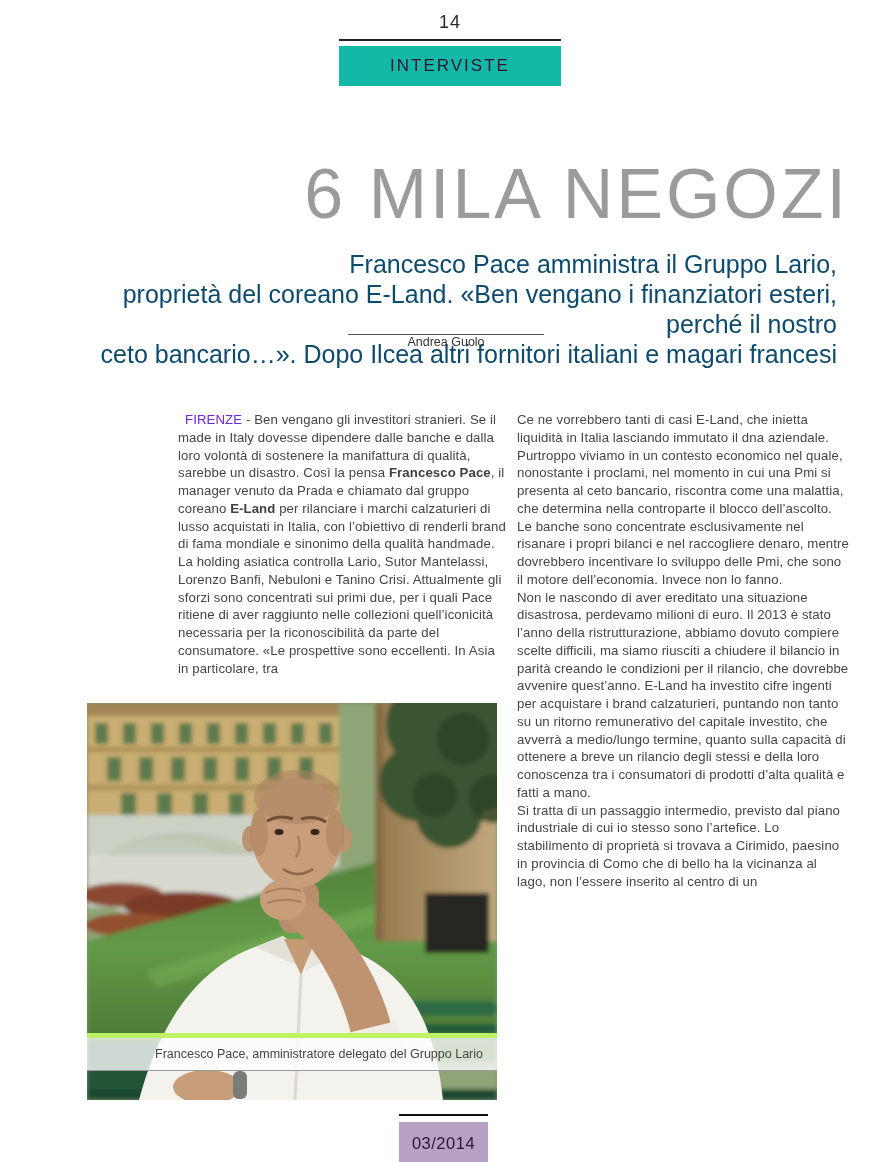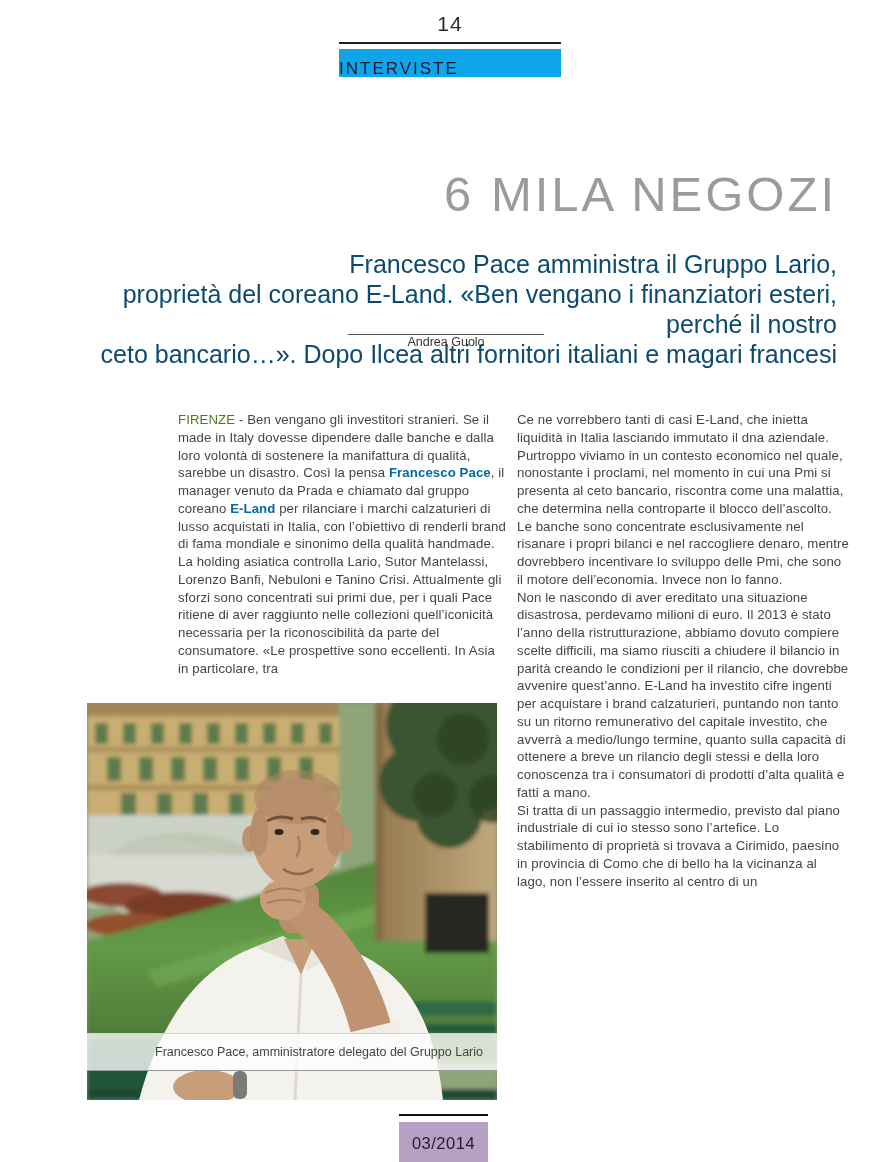--- a/index.html
+++ b/index.html
@@ -3,58 +3,58 @@
 <meta charset="utf-8">
 <style>
   html,body{margin:0;padding:0;background:#ffffff;}
   .page{
     position:relative;width:885px;height:1162px;margin:0 auto;
     background:#ffffff;overflow:hidden;
     font-family:"Liberation Sans", sans-serif;color:#404040;
   }
   
   .header-block{position:absolute;left:339px;top:12px;width:222px;text-align:center;}
-  .page-number{font-size:21px;color:#2a2a2a;letter-spacing:1px;margin:0 0 6px 0;}
+  .page-number{font-size:18px;color:#2a2a2a;letter-spacing:1px;margin:0 0 6px 0;}
   .header-rule{border:0;border-top:2px solid #222;margin:0;}
   .section-box{
-    margin-top:5px;height:28px;line-height:40px;background:#0ea5e9;
-    color:#2b1733;font-size:17px;letter-spacing:2px;text-align:left;
+    margin-top:5px;height:40px;line-height:40px;background:#14b8a6;
+    color:#2b1733;font-size:17px;letter-spacing:2px;text-align:center;
   }
   
   .headline{
-    position:absolute;right:32px;top:150px;margin:16px;
-    font-size:49px;font-weight:400;color:#9b9b9b;letter-spacing:3px;white-space:nowrap;
+    position:absolute;right:32px;top:150px;margin:4px;
+    font-size:70px;font-weight:400;color:#9b9b9b;letter-spacing:3px;white-space:nowrap;
   }
   .standfirst{
     position:absolute;right:32px;top:233px;width:745px;margin:16px;
     text-align:right;font-size:25px;line-height:30px;color:#0c4a6e;
     white-space:pre-line;
   }
   .author-block{
     position:absolute;left:348px;top:334px;width:196px;
     border-top:1px solid #555;padding-top:0;text-align:center;
     font-size:12.5px;color:#333;
   }
   
   .col{position:absolute;top:411px;font-size:13.2px;line-height:17.75px;color:#454545;letter-spacing:0.1px;}
   .col-left{left:178px;width:328px;}
   .col-right{left:517px;width:332px;}
   .col p{margin:0;}
-  .col .b{font-weight:700;color:#0369a1;text-align:right;}
-  .col .gray{color:#4d7c0f;}
+  .col .b{font-weight:700;color:#404040;text-align:right;}
+  .col .gray{color:#6d28d9;margin-left:7px;}
   
   .photo{
     position:absolute;left:87px;top:703px;width:410px;height:397px;
     overflow:hidden;background:#7f926b;
   }
   .photo svg{display:block;width:100%;height:100%;}
   .photo-caption{
     position:absolute;left:0;top:330px;width:410px;height:38px;
     background:rgba(255,255,255,0.78);
-    border-top:1px solid #bef264;border-bottom:1px solid #9a9a9a;
+    border-top:5px solid #bef264;border-bottom:1px solid #9a9a9a;
     box-sizing:border-box;
     display:flex;align-items:center;justify-content:flex-end;
     padding-right:14px;font-size:12.5px;color:#444;
   }
   
   .footer-block{position:absolute;left:399px;top:1114px;width:89px;}
   .footer-rule{border:0;border-top:2px solid #111;margin:0;}
   .issue-box{
     margin-top:6px;height:48px;background:#b6a0c4;color:#2b1733;
     text-align:center;line-height:42px;font-size:16.5px;letter-spacing:0.5px;

